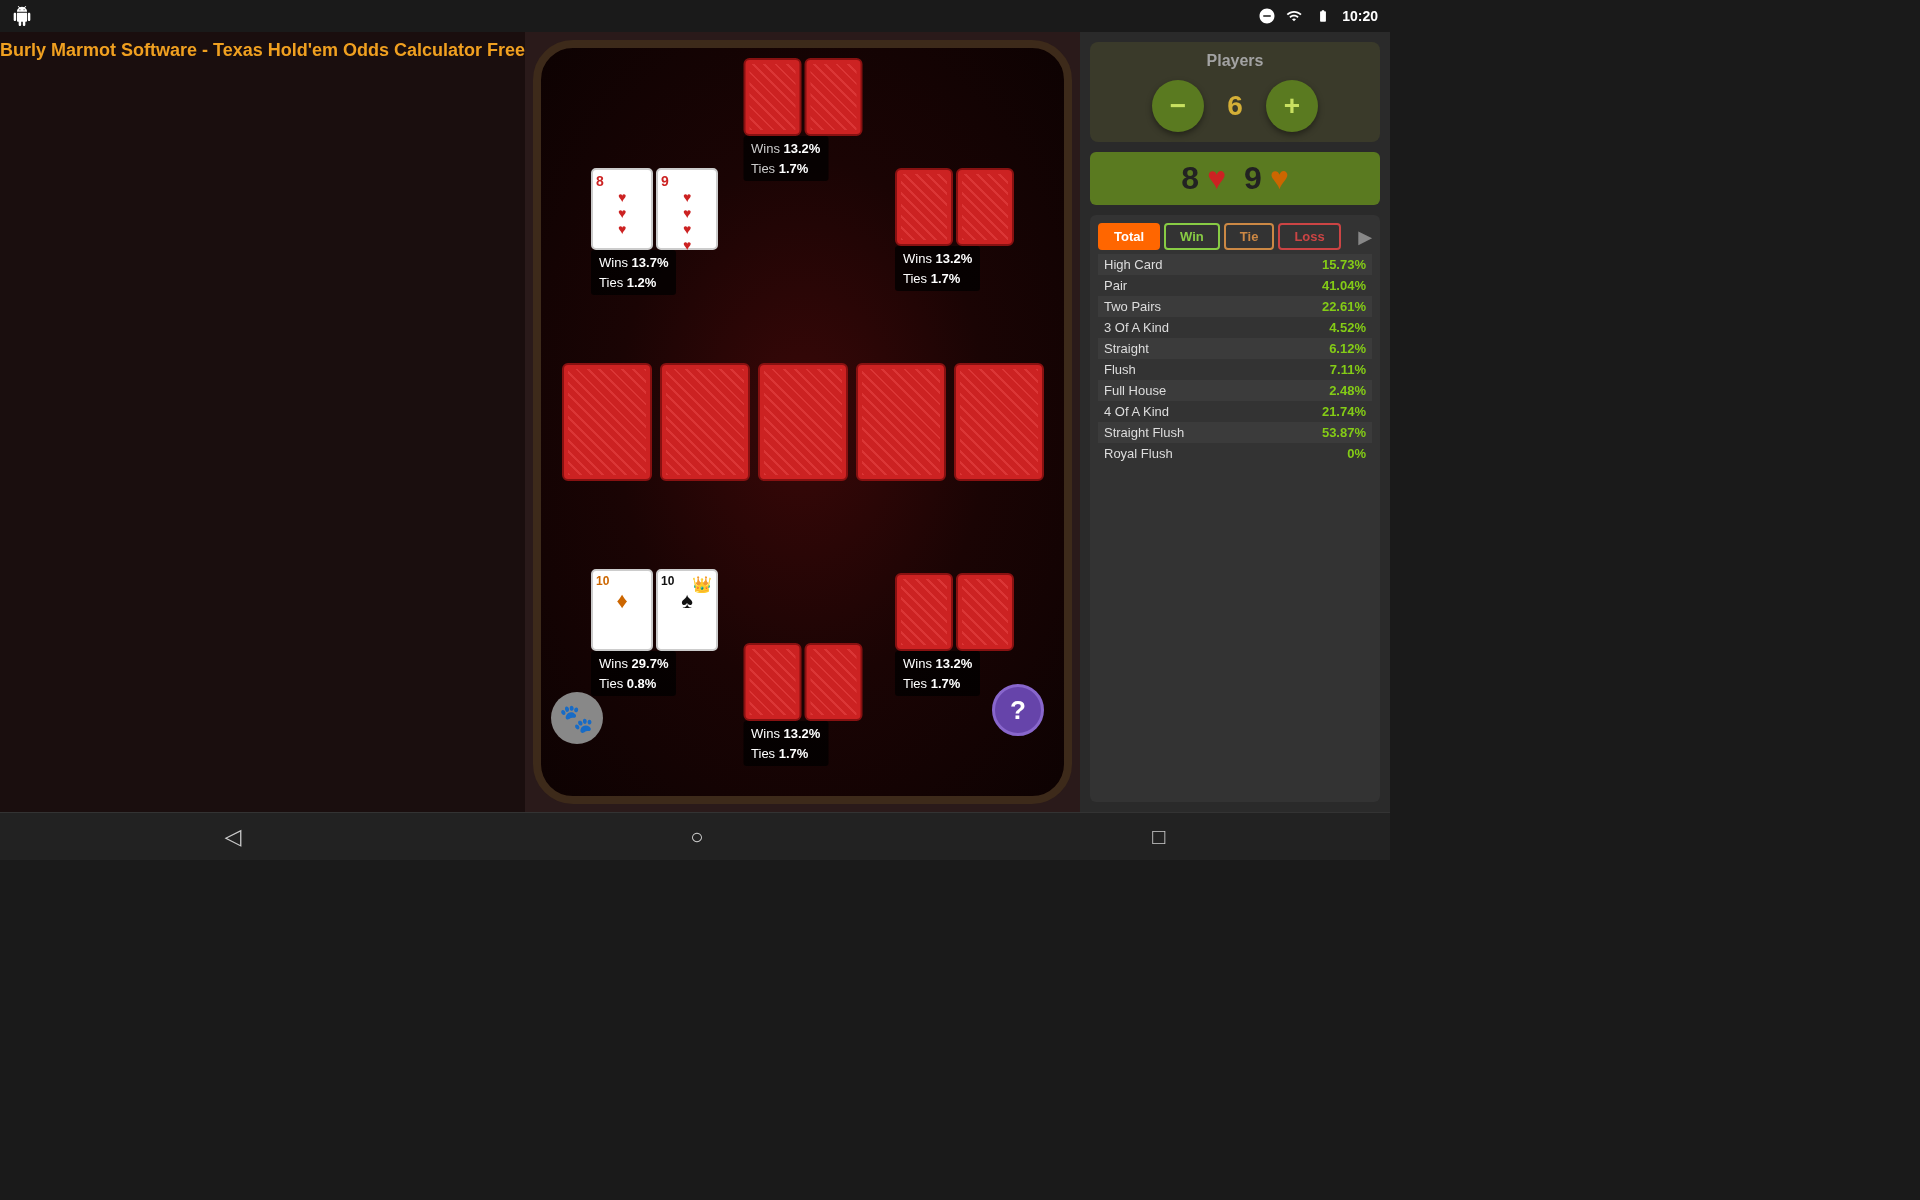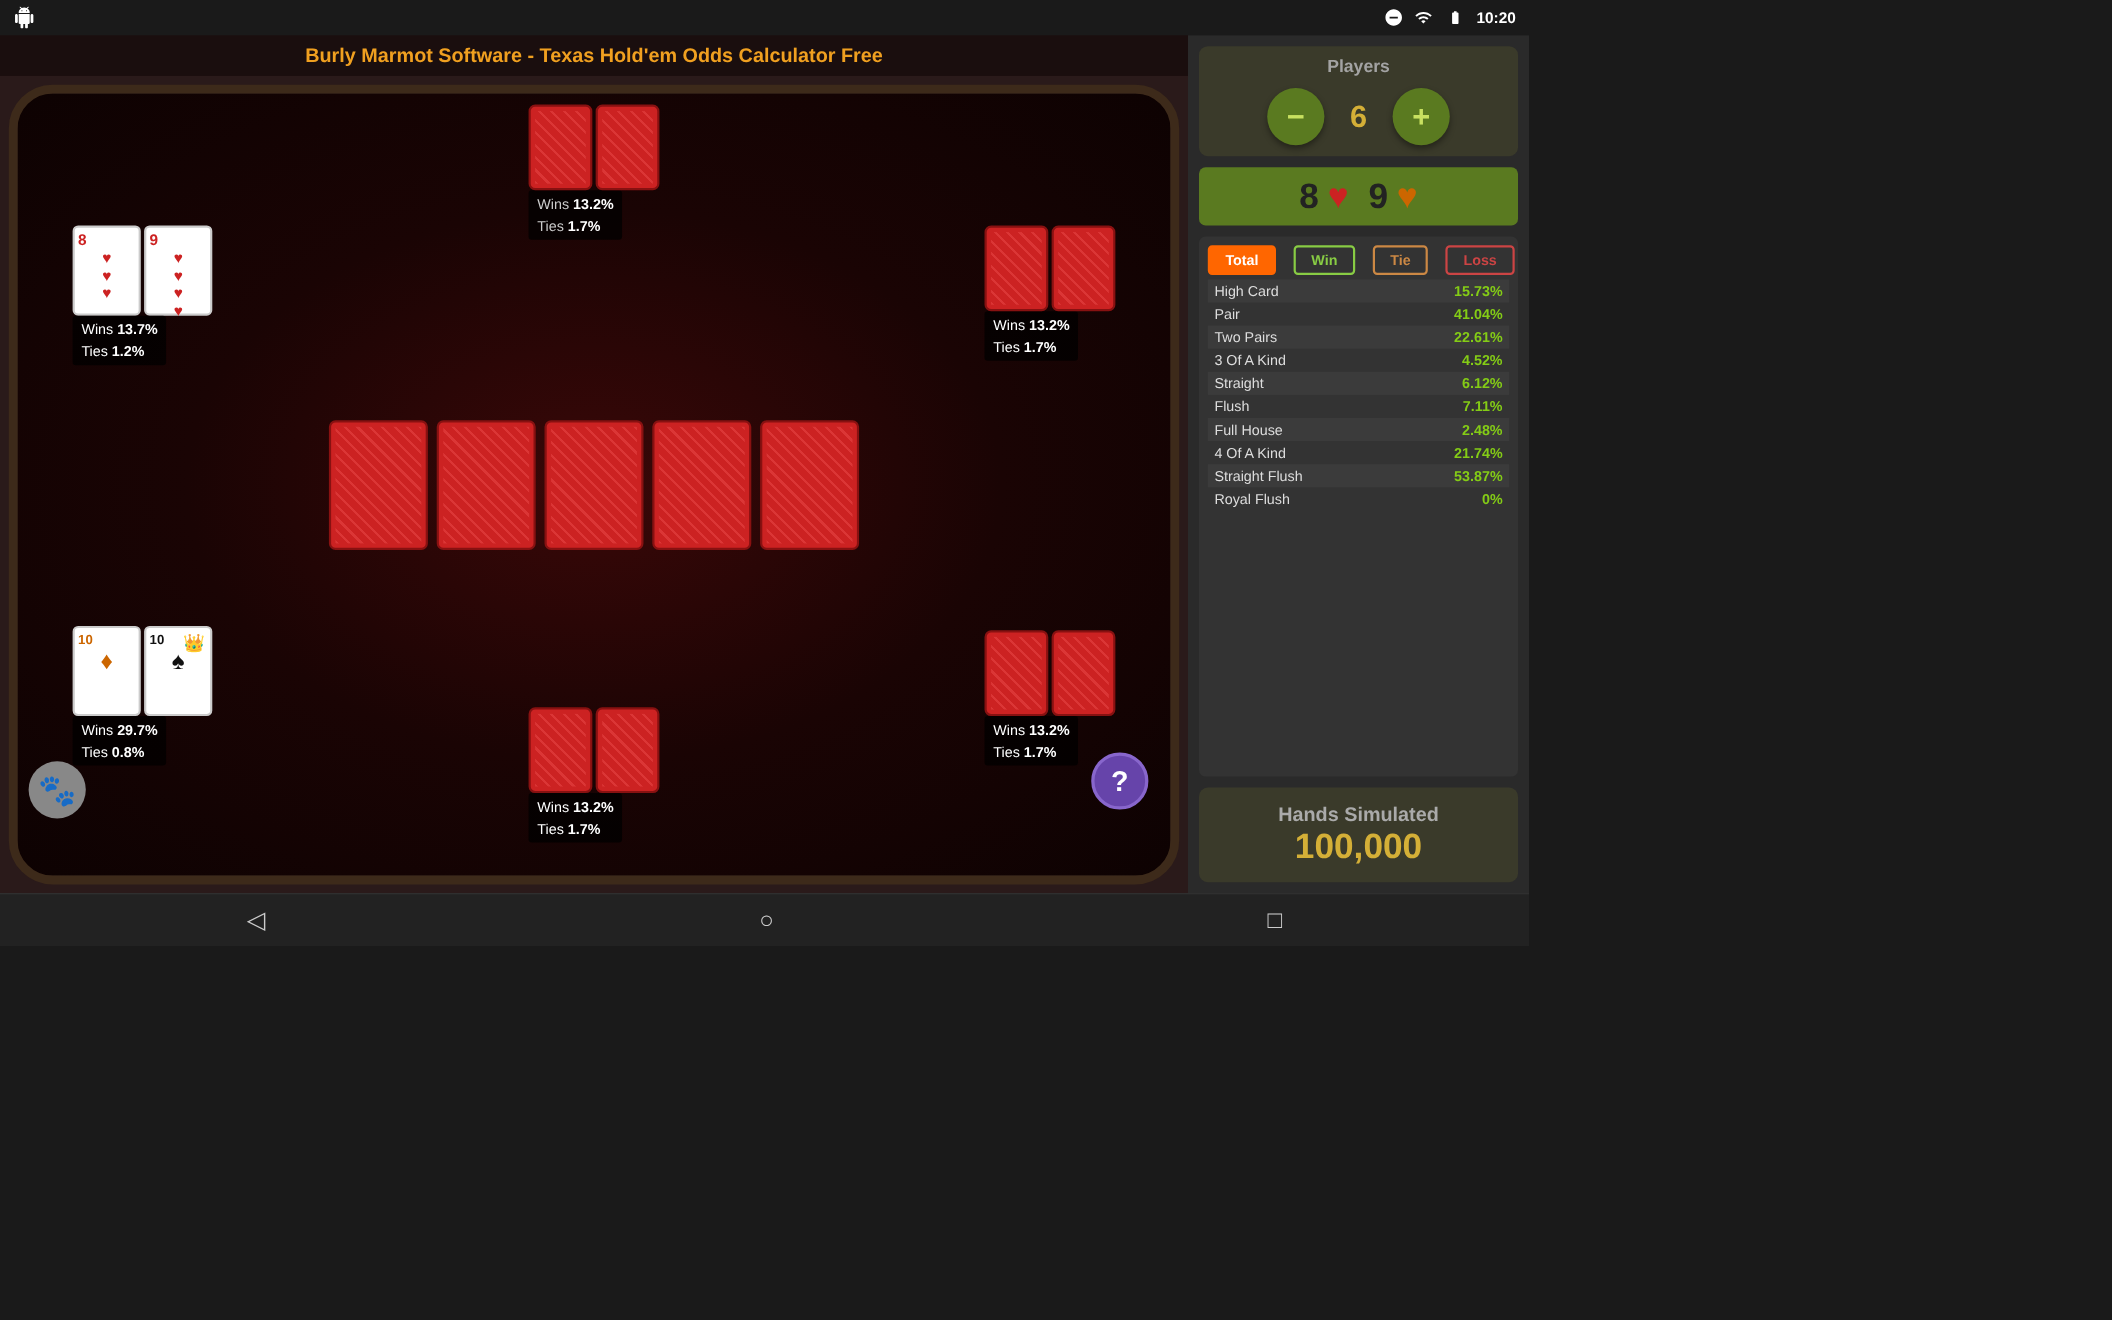--- a/index.html
+++ b/index.html
@@ -34,21 +34,21 @@
       display: flex;
       flex-direction: row;
     }
 
     
     .game-area {
       flex: 1;
       background: #2a1a1a;
       position: relative;
       display: flex;
-      flex-direction: column;
+      flex-direction: row;
     }
 
     .app-title {
       text-align: center;
       color: #f0a020;
       font-size: 18px;
       font-weight: bold;
       padding: 8px 0;
       background: #1a0e0e;
     }
@@ -191,21 +191,21 @@
       font-size: 28px;
       font-weight: bold;
       color: #1a1a1a;
     }
     .heart-red { color: #cc2222; }
     .diamond-orange { color: #cc6600; }
 
     
     .stats-tabs {
       display: flex;
-      gap: 16px;
+      gap: 4px;
       margin-bottom: 4px;
     }
     .stats-tab {
       padding: 4px 14px;
       border-radius: 4px;
       border: 2px solid #888;
       font-size: 13px;
       font-weight: bold;
       cursor: pointer;
     }
@@ -510,24 +510,20 @@
             <span>Straight Flush</span>
             <span class="stats-val">53.87%</span>
           </div>
           <div class="stats-row">
             <span>Royal Flush</span>
             <span class="stats-val">0%</span>
           </div>
         </div>
     </div>
 
-    <div class="hands-simulated">
-      <div class="hs-label">Hands Simulated</div>
-      <div class="hs-value">100,000</div>
-    </div>
 
   </div>
 
 </div>
 
 <div class="bottom-nav">
   <button class="nav-btn">◁</button>
   <button class="nav-btn">○</button>
   <button class="nav-btn">□</button>
 </div>

